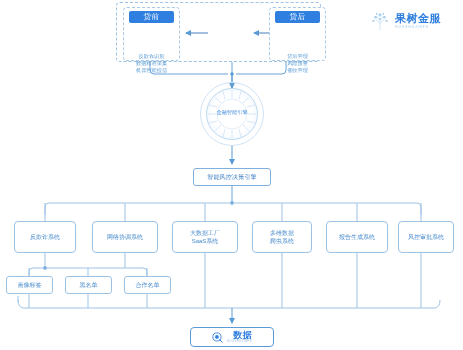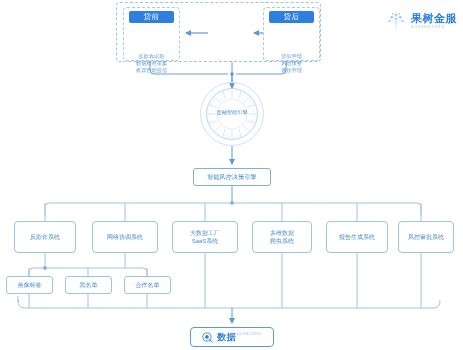--- a/index.html
+++ b/index.html
@@ -18,21 +18,21 @@
     border:1px dashed #9dc3e6;border-radius:4px;box-sizing:border-box;
   }
   .stage-card{
     position:absolute;top:4px;width:57px;height:54px;
     border:1px dashed #a8c9e8;border-radius:4px;box-sizing:border-box;
     background:#fff;
     display:flex;flex-direction:column;align-items:center;gap:28px;
   }
   .stage-card.s0{left:6px;}
   .stage-card.s1{left:74px;}
-  .stage-card.s2{left:146px;}
+  .stage-card.s2{left:152px;}
   .stage-head{
     margin-top:3px;width:45px;height:12px;border-radius:2px;
     background:#2f7fe0;color:#fff;font-size:7.5px;line-height:12px;
     text-align:center;letter-spacing:.5px;
   }
   .stage-list{margin-top:2px;display:flex;flex-direction:column;align-items:center;gap:0px;}
   .stage-list span{font-size:5.2px;line-height:7.2px;color:#5b9bd5;white-space:nowrap;}
 
   
   .circle-wrap{position:absolute;left:196px;top:92px;width:72px;height:48px;}
@@ -74,27 +74,27 @@
   }
   .tagbox span{font-size:6px;color:#4a8ccc;white-space:nowrap;}
 
   
   .brandbox{
     position:absolute;left:190px;top:327px;width:84px;height:20px;
     border:1px solid #5b9bd5;border-radius:4px;box-sizing:border-box;background:#fff;
     display:flex;align-items:center;justify-content:center;gap:4px;
   }
   .brand-mark{width:11px;height:11px;flex:0 0 auto;}
-  .brand-text{display:flex;flex-direction:row;align-items:flex-start;line-height:1;}
+  .brand-text{display:flex;flex-direction:column;align-items:flex-end;line-height:1;}
   .brand-cn{font-size:9px;color:#2f7fe0;font-weight:bold;letter-spacing:.5px;}
   .brand-en{font-size:2.6px;color:#8fb8de;letter-spacing:.6px;margin-top:1px;}
 
   
   .logo{
-    position:absolute;left:385px;top:8px;width:72px;height:26px;
+    position:absolute;left:369px;top:8px;width:72px;height:26px;
     display:flex;align-items:center;gap:4px;justify-content:flex-end;
   }
   .logo-mark{width:22px;height:22px;flex:0 0 auto;}
   .logo-text{display:flex;flex-direction:column;align-items:flex-start;line-height:1;}
   .logo-cn{font-size:11px;color:#2f7fe0;font-weight:bold;letter-spacing:.5px;}
   .logo-en{font-size:3.2px;color:#9cc3e4;letter-spacing:1px;margin-top:2px;}
 </style>
 </head>
 <body>
 

